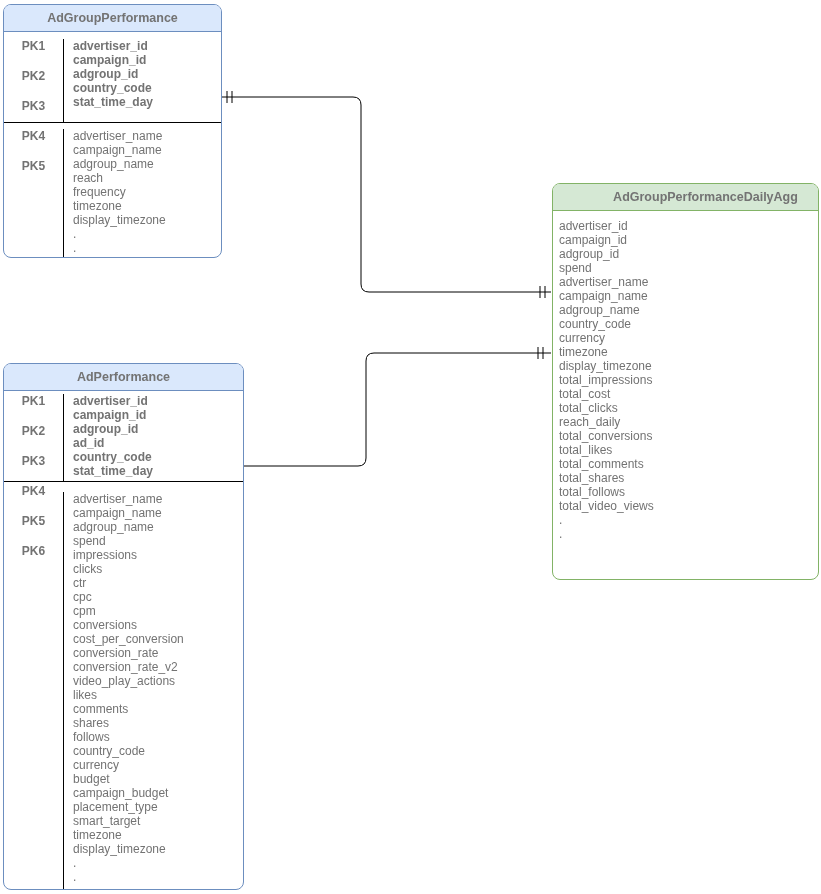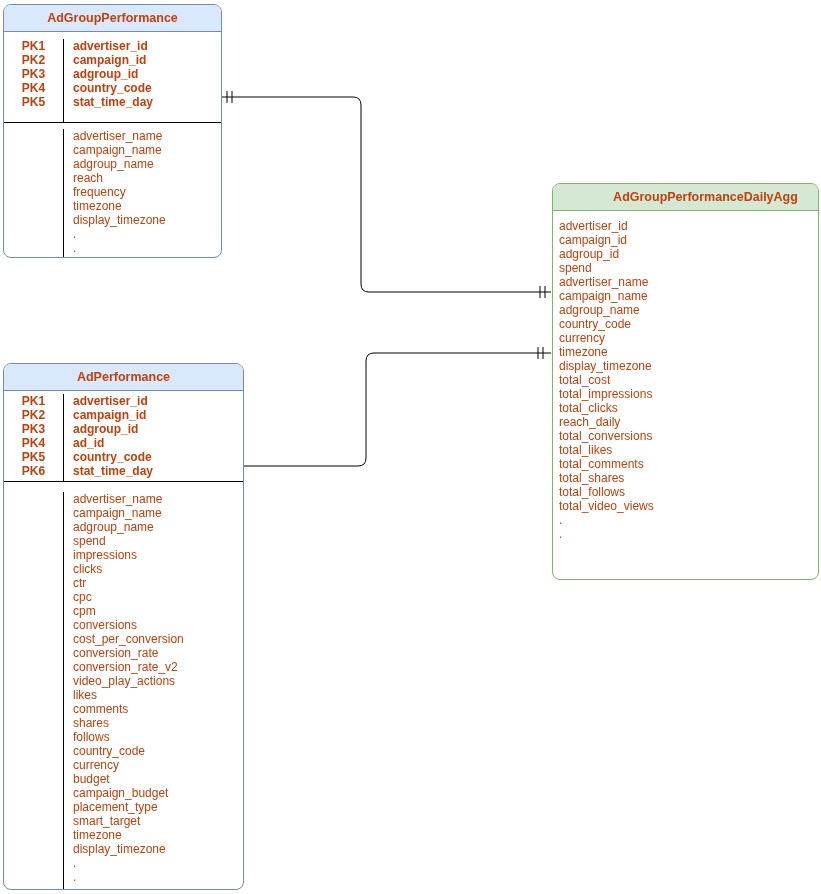--- a/index.html
+++ b/index.html
@@ -2,21 +2,21 @@
 <html><head>
 <meta charset="utf-8">
 <style>
   * { margin:0; padding:0; box-sizing:border-box; }
   html,body { background:#ffffff; }
   #canvas {
     position:relative;
     width:821px; height:894px;
     background:#ffffff;
     font-family:"Liberation Sans", sans-serif;
-    color:#c2410c;
+    color:#737373;
     overflow:hidden;
   }
   #connectors {
     position:absolute; left:0; top:0;
     width:821px; height:894px;
     pointer-events:none;
   }
   #connectors path { stroke:#000; stroke-width:1; fill:none; }
 
   .erd-table {
@@ -36,20 +36,21 @@
     border-radius:6.5px 6.5px 0 0;
   }
   .blue  .erd-header { background:#dae8fc; border-bottom:1.5px solid #6c8ebf; }
   .green .erd-header { background:#d5e8d4; border-bottom:1.5px solid #82b366;padding-left:40px; }
 
   .erd-section { display:flex; align-items:stretch; }
   .erd-section .keys {
     flex:none; width:60px;
     display:flex; flex-direction:column; align-items:center;
     border-right:1px solid #000;
+    gap:16px;
   }
   .erd-section.pk { border-bottom:1px solid #000; }
   .erd-section.body { flex:1; }
 
   .row { height:14px; white-space:nowrap; }
   .keys .row { font-weight:bold; }
   .fields .row { padding-left:9px; }
   .pk .fields .row { font-weight:bold; }
   .single .fields .row { padding-left:6px; }
 
@@ -130,22 +131,22 @@
           <div class="row field">campaign_id</div>
           <div class="row field">adgroup_id</div>
           <div class="row field">spend</div>
           <div class="row field">advertiser_name</div>
           <div class="row field">campaign_name</div>
           <div class="row field">adgroup_name</div>
           <div class="row field">country_code</div>
           <div class="row field">currency</div>
           <div class="row field">timezone</div>
           <div class="row field">display_timezone</div>
+          <div class="row field">total_impressions</div>
           <div class="row field">total_cost</div>
-          <div class="row field">total_impressions</div>
           <div class="row field">total_clicks</div>
           <div class="row field">reach_daily</div>
           <div class="row field">total_conversions</div>
           <div class="row field">total_likes</div>
           <div class="row field">total_comments</div>
           <div class="row field">total_shares</div>
           <div class="row field">total_follows</div>
           <div class="row field">total_video_views</div>
           <div class="row field">.</div>
           <div class="row field">.</div>

